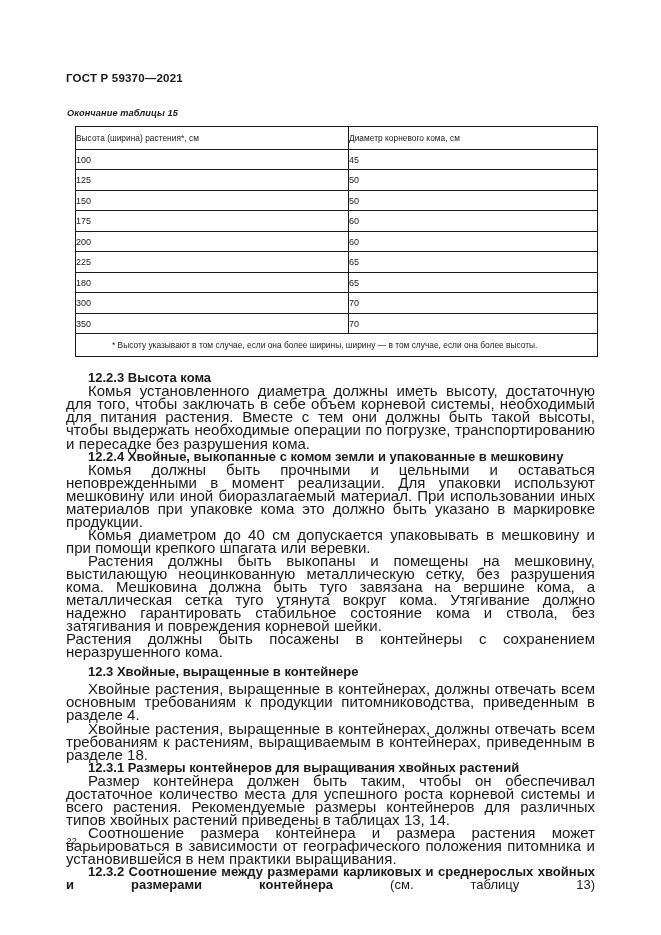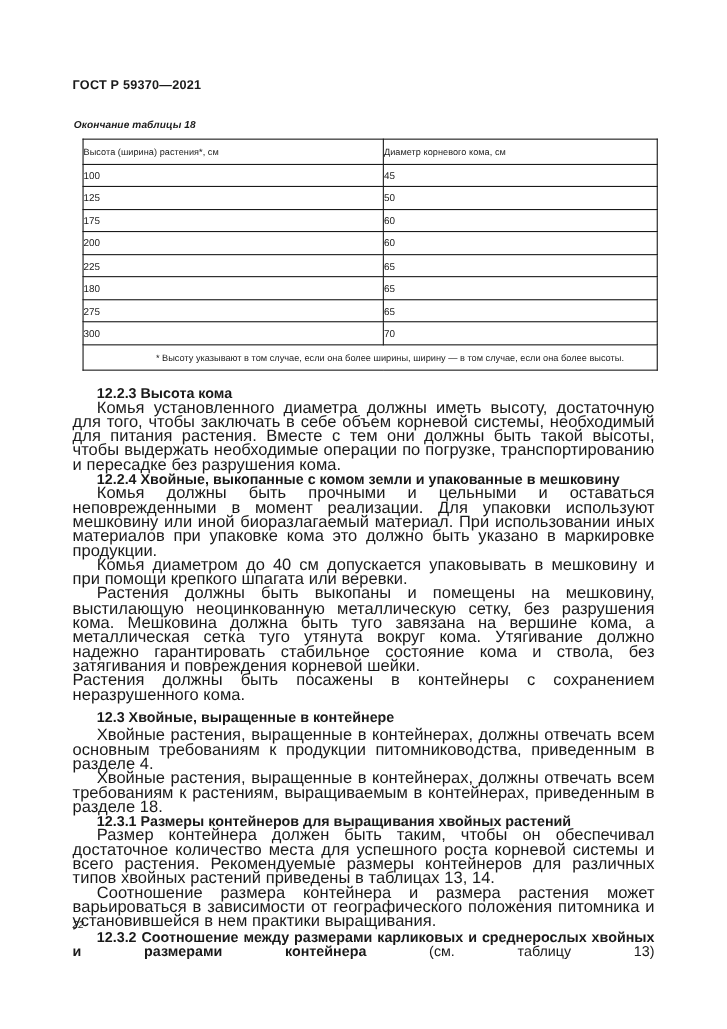--- a/index.html
+++ b/index.html
@@ -68,21 +68,21 @@
     border-bottom-width: 1.6px;
     font-size: 8.3px;
     letter-spacing: 0.05px;
   }
   table.gost-table tbody td {
     height: 19.5px;
     font-size: 9px;
   }
   table.gost-table tfoot td {
     height: 22px;
-    text-align: center;
+    text-align: left;
     padding-left: 36px;
     font-size: 8.4px;
     border-top-width: 1.6px;
   }
   .col-left  { width: 272px; }
   .col-right { width: 248px; }
 
   
   .body-text {
     margin-top: 14px;
@@ -124,60 +124,64 @@
   }
 </style>
 </head>
 <body>
 
 <div class="page">
   <div class="content">
 
     <div class="doc-header">ГОСТ Р 59370—2021</div>
 
-    <div class="table-caption">Окончание таблицы 18</div>
+    <div class="table-caption">Окончание таблицы 15</div>
 
     <table class="gost-table">
       <thead>
         <tr>
           <th class="col-left">Высота (ширина) растения*, см</th>
           <th class="col-right">Диаметр корневого кома, см</th>
         </tr>
       </thead>
       <tbody>
         <tr>
           <td>100</td>
           <td>45</td>
         </tr>
         <tr>
           <td>125</td>
           <td>50</td>
         </tr>
         <tr>
+          <td>150</td>
+          <td>50</td>
+        </tr>
+        <tr>
           <td>175</td>
           <td>60</td>
         </tr>
         <tr>
           <td>200</td>
           <td>60</td>
         </tr>
         <tr>
           <td>225</td>
           <td>65</td>
         </tr>
         <tr>
           <td>180</td>
           <td>65</td>
         </tr>
         <tr>
-          <td>275</td>
-          <td>65</td>
-        </tr>
-        <tr>
           <td>300</td>
+          <td>70</td>
+        </tr>
+        <tr>
+          <td>350</td>
           <td>70</td>
         </tr>
       </tbody>
       <tfoot>
         <tr>
           <td colspan="2">* Высоту указывают в том случае, если она более ширины, ширину — в том случае, если она более высоты.</td>
         </tr>
       </tfoot>
     </table>
 

